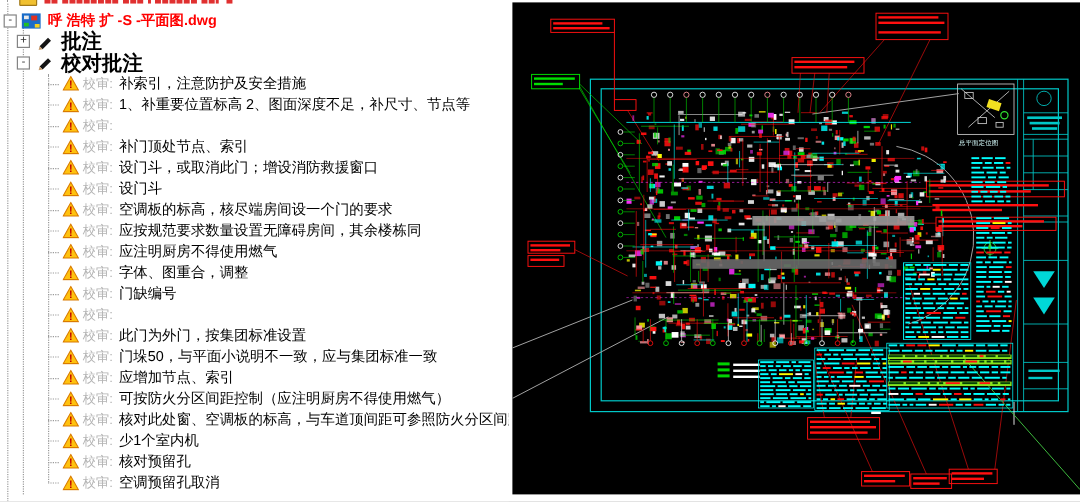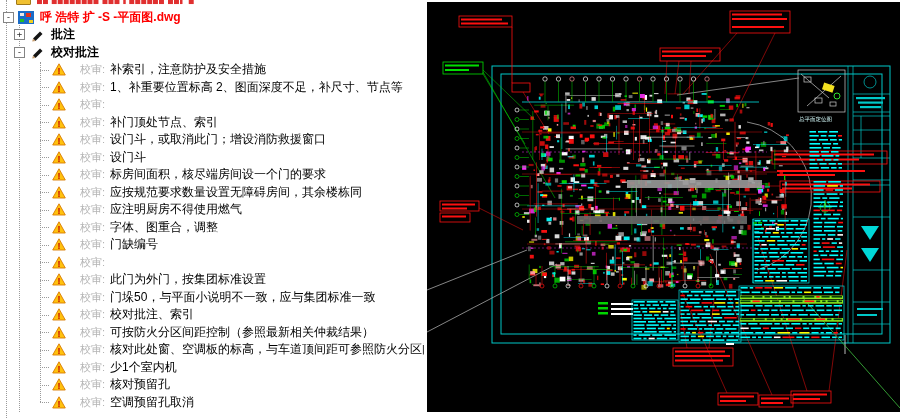--- a/index.html
+++ b/index.html
@@ -17,24 +17,24 @@
   .row-clipped .blurred{color:#e03030;font-size:7px;letter-spacing:1px;filter:blur(0.6px);margin-left:6px;}
   .folder-ico{display:inline-block;width:13px;height:9px;background:#f0c030;border:1px solid #a07818;border-radius:1px;margin-left:16px;}
   .expand{box-sizing:border-box;display:inline-flex;align-items:center;justify-content:center;
           width:11px;height:11px;border:1px solid #848484;background:#fff;color:#333;
           font-size:9px;line-height:9px;font-family:"DejaVu Sans Mono",monospace;flex:0 0 auto;}
   .file-row .expand{margin-left:3px;}
   .node-row .expand{margin-left:14px;}
   .dwg-ico{margin-left:4px;flex:0 0 auto;}
   .pencil{margin-left:6px;flex:0 0 auto;}
   .file-label{color:#ff0000;font-weight:bold;font-size:12px;margin-left:6px;}
-  .node-label{color:#000;font-weight:bold;font-size:12px;margin-left:6px;}
+  .node-label{color:#000;font-weight:bold;font-size:17px;margin-left:6px;}
   .stub{position:absolute;left:40px;top:50%;width:9px;border-top:1px dotted #9a9a9a;}
   .warn{margin-left:52px;flex:0 0 auto;}
-  .cmt-prefix{color:#b4b4b4;font-size:11px;margin-left:14px;flex:0 0 auto;}
+  .cmt-prefix{color:#b4b4b4;font-size:11px;margin-left:3px;flex:0 0 auto;}
   .cmt-text{color:#000;font-weight:normal;font-size:12px;margin-left:5px;}
 
   
   .cad-panel{position:absolute;left:427px;top:2px;width:473px;height:410px;background:#000;}
   .cad-panel svg{display:block;}
 </style>
 </head>
 <body>
 
 <div class="app">
@@ -142,21 +142,21 @@
             <span class="cmt-text">设门斗</span>
           </div>
 
           <div class="trow cmt-row">
             <span class="stub"></span>
             <svg class="warn" width="14" height="13">
               <polygon points="7,0.8 13.3,12 0.7,12" fill="#ffc20e" stroke="#d97b00" stroke-width="0.9"></polygon>
               <text x="7" y="10.6" text-anchor="middle" font-size="9" font-weight="bold" fill="#c00000">!</text>
             </svg>
             <span class="cmt-prefix">校审:</span>
-            <span class="cmt-text">标房间面积，核尽端房间设一个门的要求</span>
+            <span class="cmt-text">空调板的标高，核尽端房间设一个门的要求</span>
           </div>
 
           <div class="trow cmt-row">
             <span class="stub"></span>
             <svg class="warn" width="14" height="13">
               <polygon points="7,0.8 13.3,12 0.7,12" fill="#ffc20e" stroke="#d97b00" stroke-width="0.9"></polygon>
               <text x="7" y="10.6" text-anchor="middle" font-size="9" font-weight="bold" fill="#c00000">!</text>
             </svg>
             <span class="cmt-prefix">校审:</span>
             <span class="cmt-text">应按规范要求数量设置无障碍房间，其余楼栋同</span>
@@ -221,31 +221,31 @@
             <span class="cmt-text">门垛50，与平面小说明不一致，应与集团标准一致</span>
           </div>
 
           <div class="trow cmt-row">
             <span class="stub"></span>
             <svg class="warn" width="14" height="13">
               <polygon points="7,0.8 13.3,12 0.7,12" fill="#ffc20e" stroke="#d97b00" stroke-width="0.9"></polygon>
               <text x="7" y="10.6" text-anchor="middle" font-size="9" font-weight="bold" fill="#c00000">!</text>
             </svg>
             <span class="cmt-prefix">校审:</span>
-            <span class="cmt-text">校对批注、索引</span>
+            <span class="cmt-text">应增加节点、索引</span>
           </div>
 
           <div class="trow cmt-row">
             <span class="stub"></span>
             <svg class="warn" width="14" height="13">
               <polygon points="7,0.8 13.3,12 0.7,12" fill="#ffc20e" stroke="#d97b00" stroke-width="0.9"></polygon>
               <text x="7" y="10.6" text-anchor="middle" font-size="9" font-weight="bold" fill="#c00000">!</text>
             </svg>
             <span class="cmt-prefix">校审:</span>
-            <span class="cmt-text">可按防火分区间距控制（参照最新相关仲裁结果）</span>
+            <span class="cmt-text">可按防火分区间距控制（应注明厨房不得使用燃气）</span>
           </div>
 
           <div class="trow cmt-row">
             <span class="stub"></span>
             <svg class="warn" width="14" height="13">
               <polygon points="7,0.8 13.3,12 0.7,12" fill="#ffc20e" stroke="#d97b00" stroke-width="0.9"></polygon>
               <text x="7" y="10.6" text-anchor="middle" font-size="9" font-weight="bold" fill="#c00000">!</text>
             </svg>
             <span class="cmt-prefix">校审:</span>
             <span class="cmt-text">核对此处窗、空调板的标高，与车道顶间距可参照防火分区间距</span>

